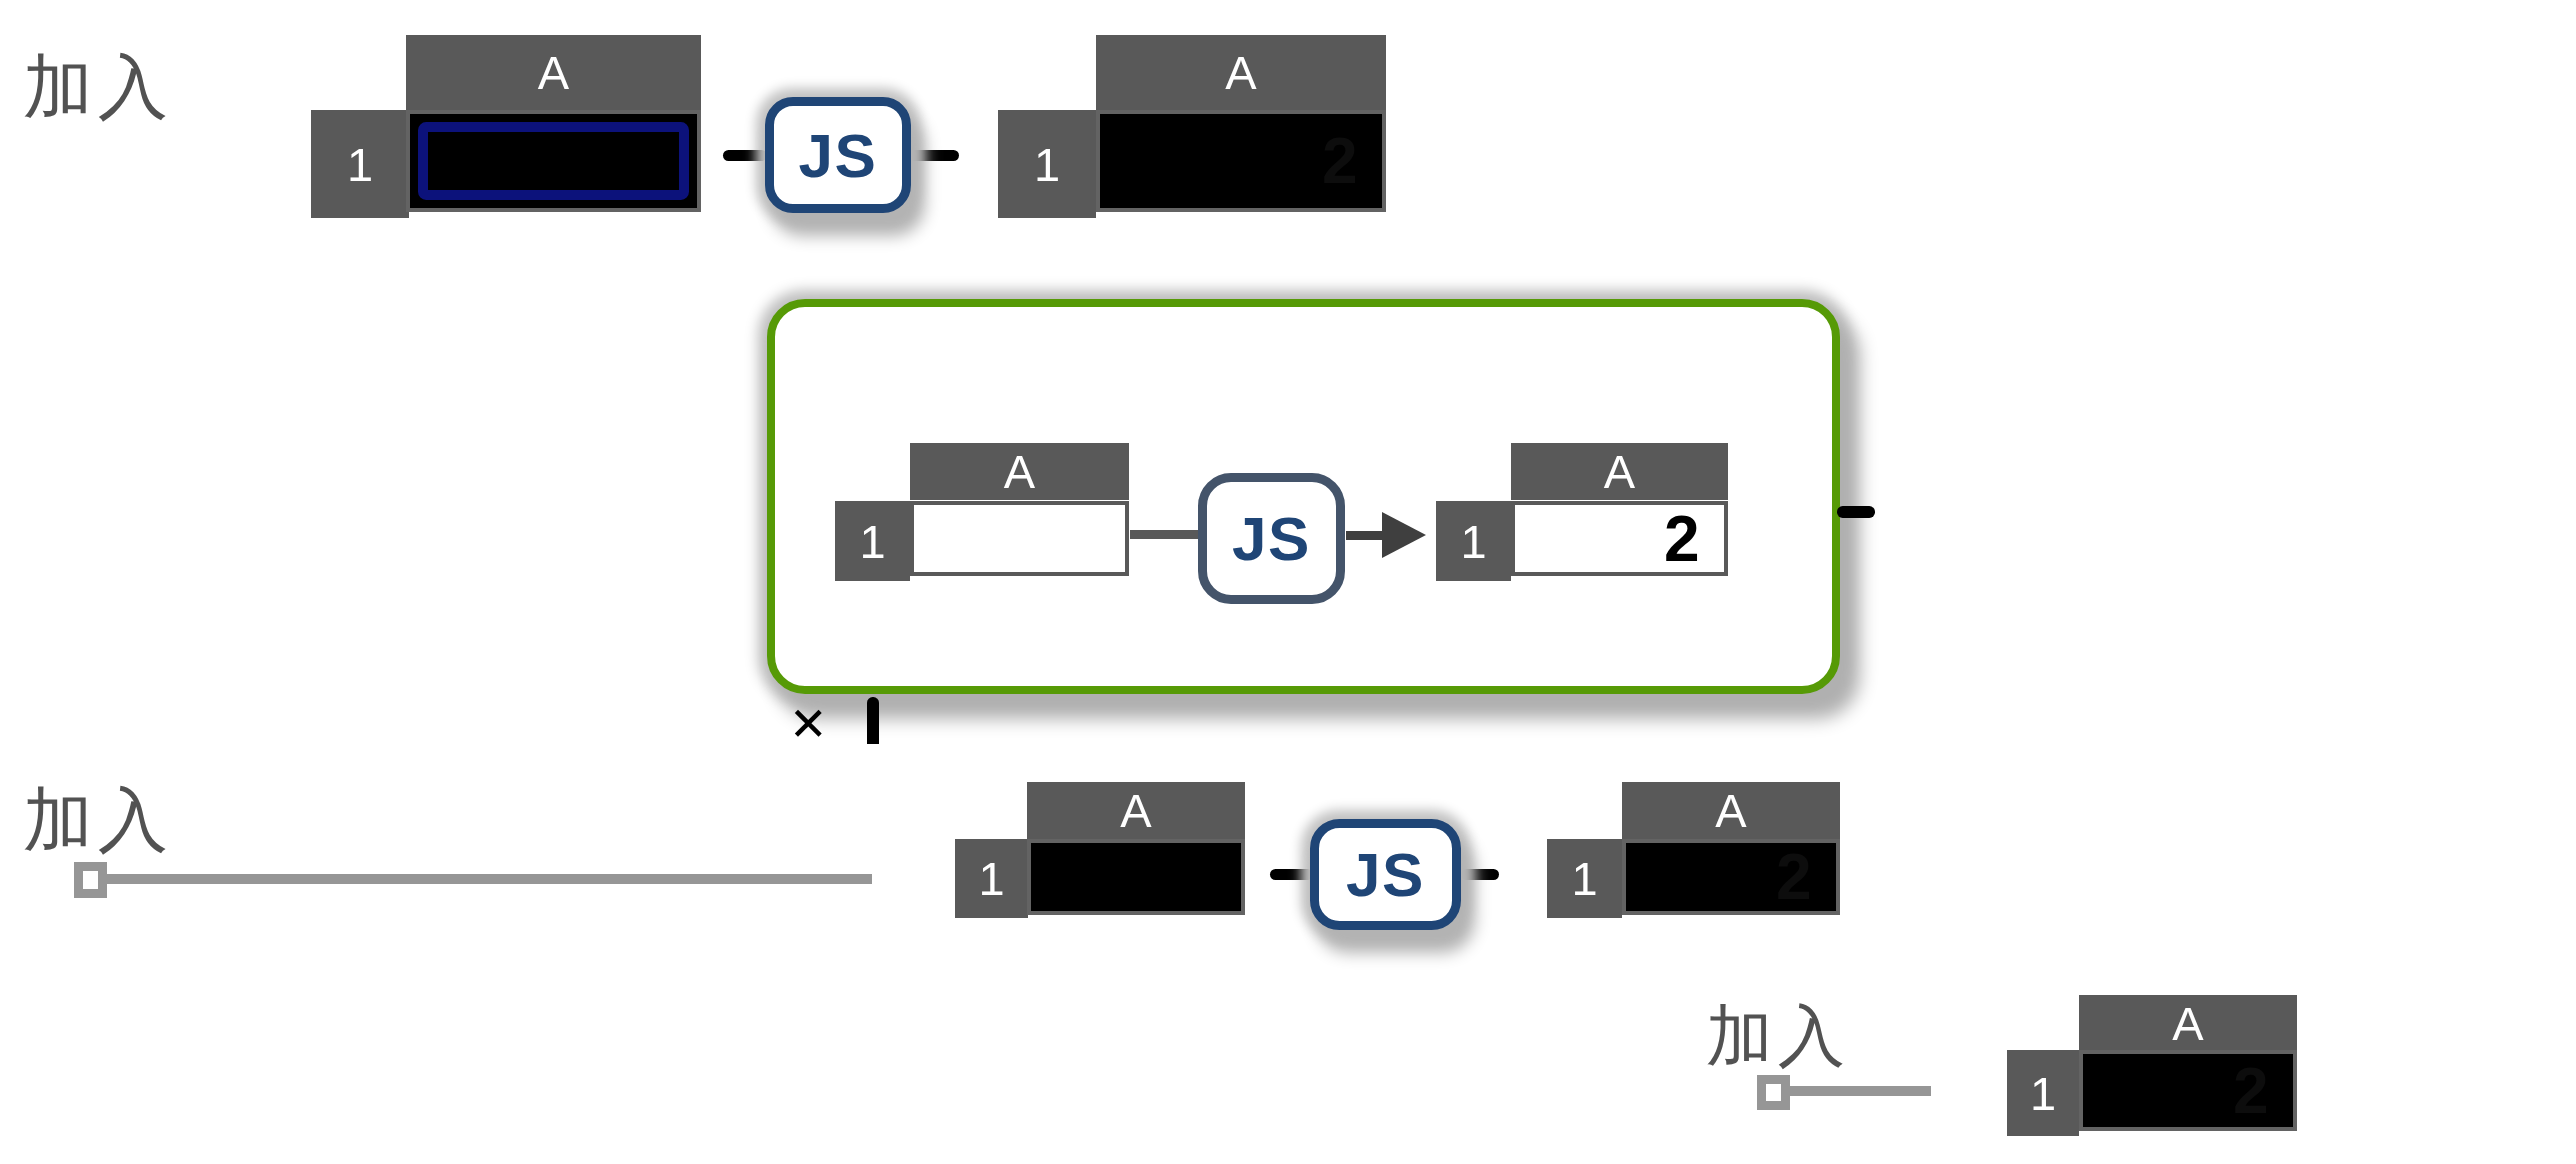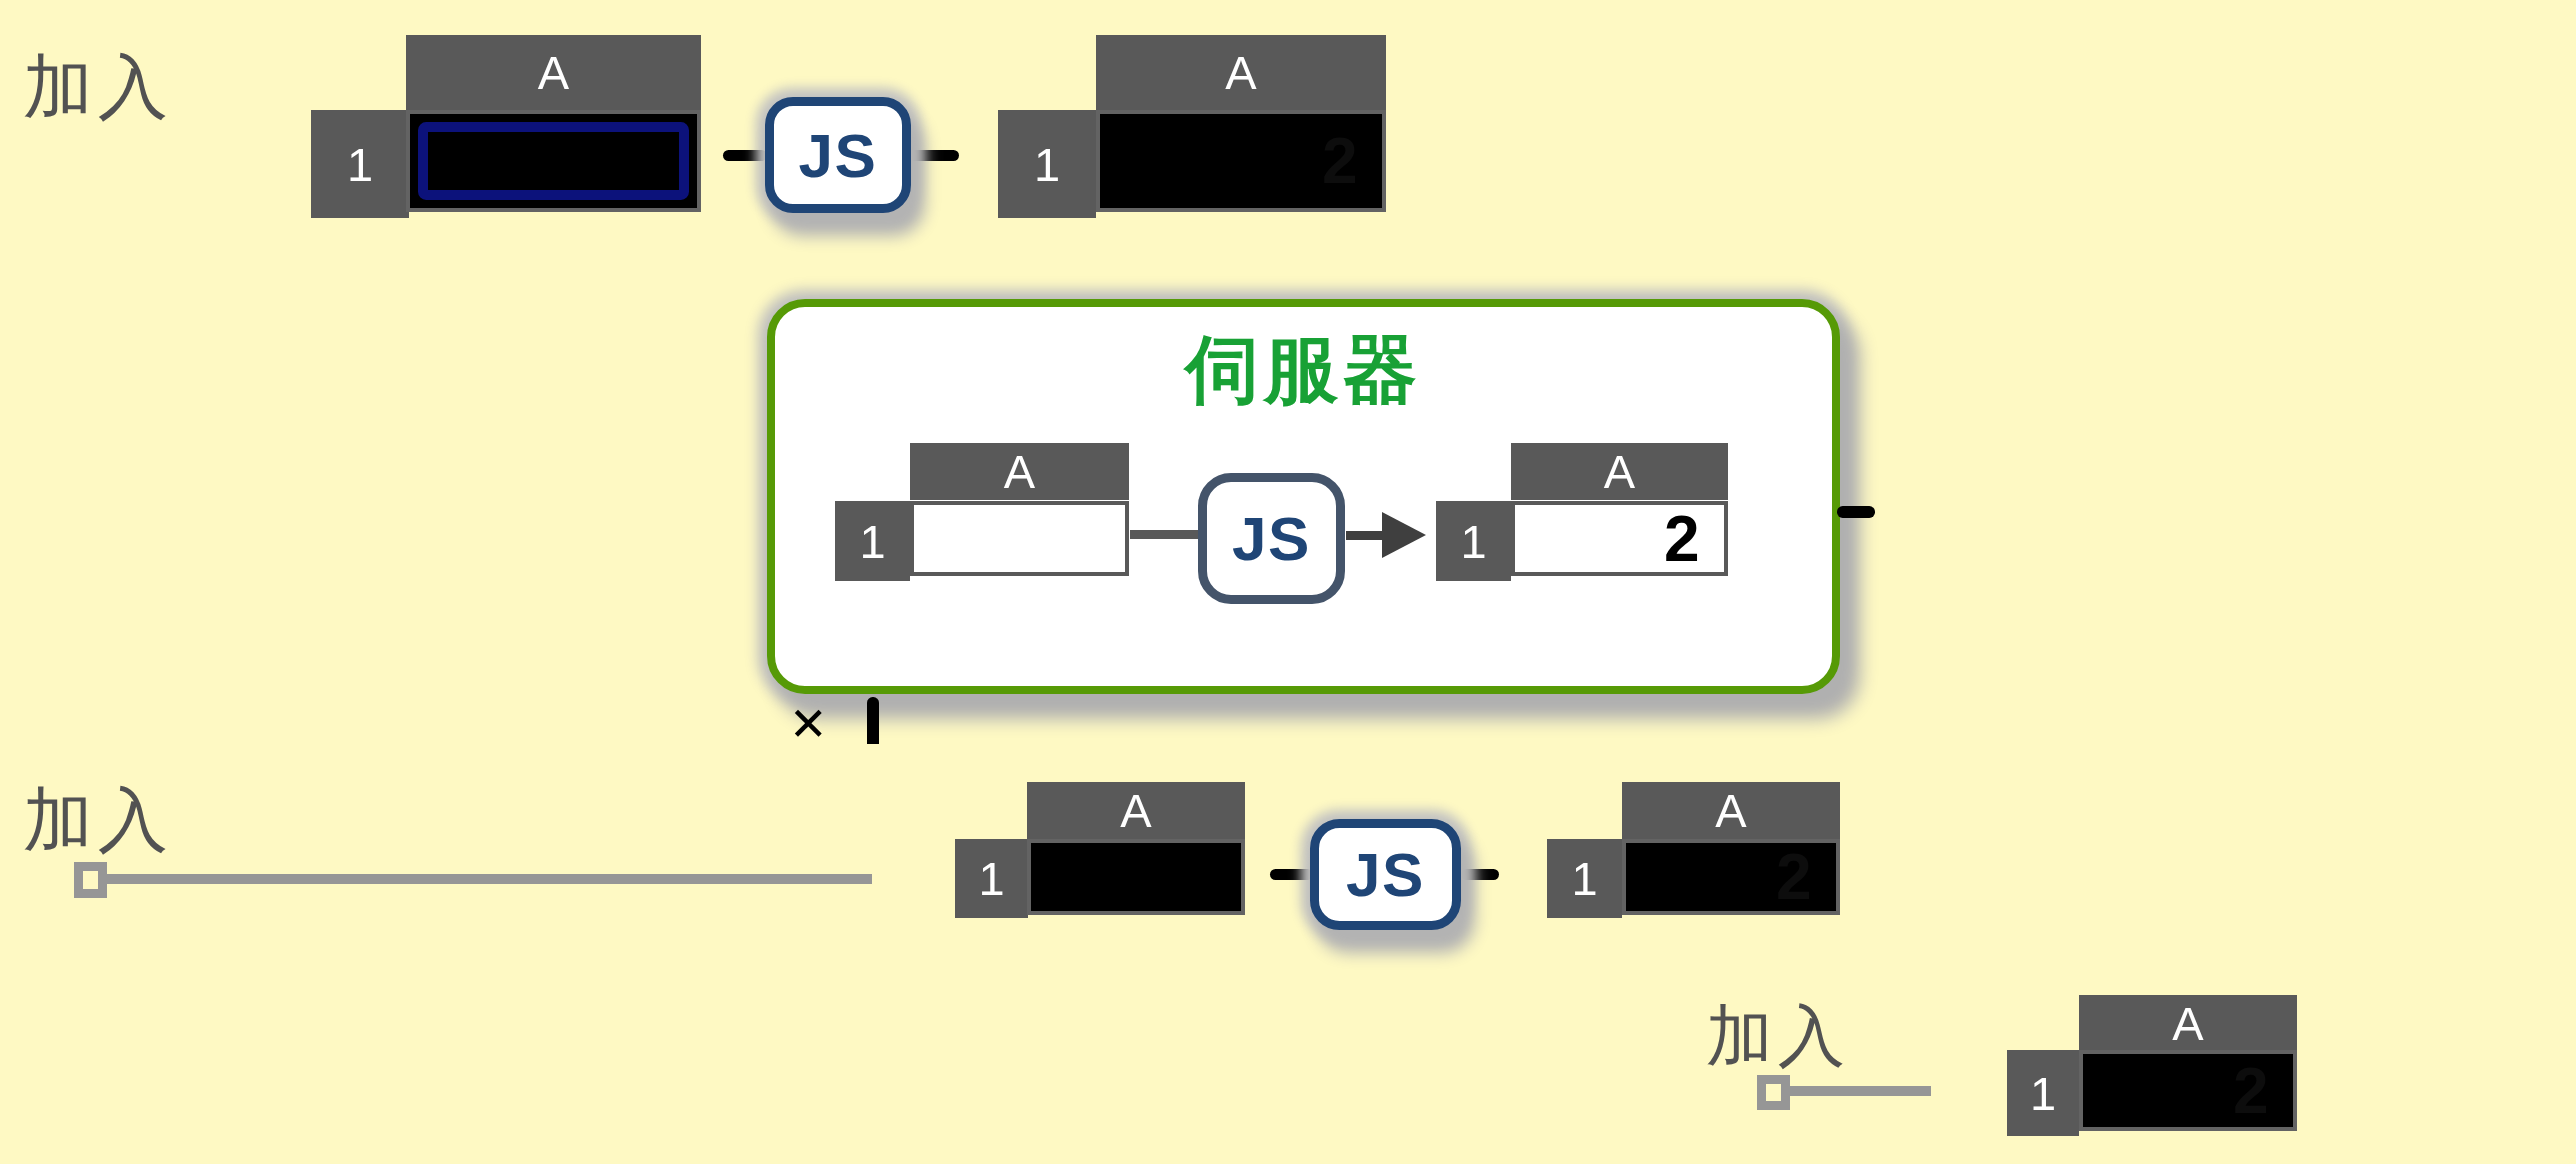--- a/index.html
+++ b/index.html
@@ -1,20 +1,20 @@
 <!DOCTYPE html>
 <html style="font-size:13px"><head>
 <meta charset="utf-8">
 <style>
   * { box-sizing: border-box; margin: 0; padding: 0; }
   html,body { background:#000; }
   #canvas {
     position: relative;
     width: 2576px; height: 1165px;
-    background: #fef9c3;
+    background: #ffffff;
     overflow: hidden;
     font-family: "Liberation Sans", "DejaVu Sans", sans-serif;
   }
   .abs { position: absolute; }
 
   
   .join-label {
     color:#525252; font-size:70px; letter-spacing:4.9px;
     font-weight:400; white-space:nowrap;
   }
@@ -105,21 +105,20 @@
     <span>A</span>
   </div>
   <div class="abs row-header" style="left:998px; top:110px; width:98px; height:108px;">
     <span>1</span>
   </div>
   <div class="abs cell" style="left:1096px; top:110px; width:290px; height:102px;">
     <span>2</span>
   </div>
 
   <div class="abs server-box" style="left:767px; top:299px; width:1073px; height:395px;"></div>
-  <div class="abs server-title" style="left:767px; top:321px; width:1073px;">伺服器</div>
 
   <div class="abs col-header" style="left:910px; top:443px; width:219px; height:57px;">
     <span>A</span>
   </div>
   <div class="abs row-header" style="left:835px; top:501px; width:75px; height:80px;">
     <span>1</span>
   </div>
   <div class="abs cell white" style="left:910px; top:501px; width:219px; height:75px;">
     <span></span>
   </div>

